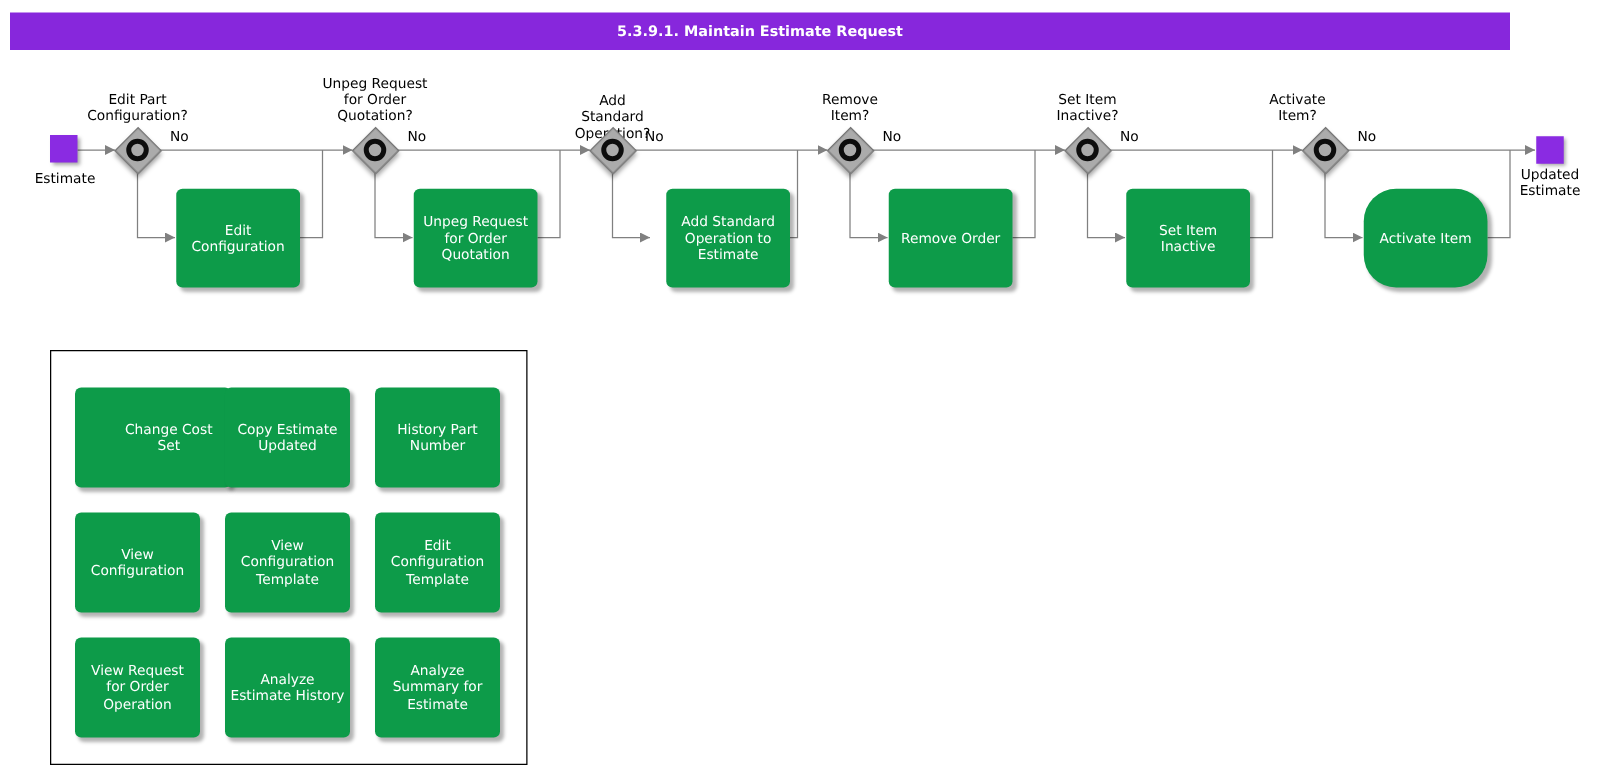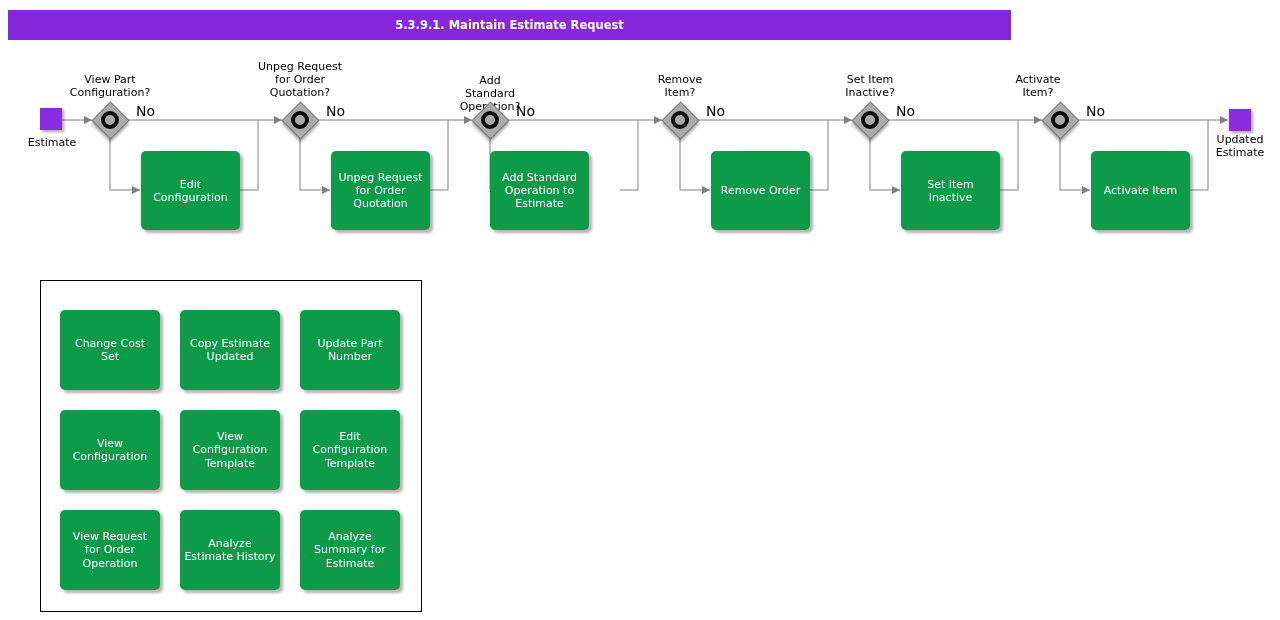--- a/index.html
+++ b/index.html
@@ -7,21 +7,21 @@
     position: relative;
     width: 1280px;
     height: 620px;
     background: #ffffff;
     font-family: "DejaVu Sans", "Liberation Sans", sans-serif;
     overflow: hidden;
   }
   .banner {
     position: absolute;
     left: 8px; top: 10px;
-    width: 1003px; height: 30px;
+    width: 1200px; height: 30px;
     background: var(--banner, #8A2BE2);
     display: flex; align-items: center; justify-content: center;
   }
   .banner-title {
     color: #ffffff;
     font-size: 11.5px;
     font-weight: bold;
   }
   #wires { position: absolute; left: 0; top: 0; width: 1280px; height: 620px; }
   .terminal {
@@ -58,21 +58,21 @@
   }
   .decision-ring {
     position: absolute;
     width: 10px; height: 10px;
     border: 4px solid #0d0d0d;
     border-radius: 50%;
     background: transparent;
   }
   .no-label {
     position: absolute;
-    font-size: 14px;
+    font-size: 11px;
     color: #000000;
   }
   .process-box {
     position: absolute;
     width: 99px; height: 79px;
     background: var(--process, #0D9B49);
     border-radius: 5px;
     box-shadow: 3px 3px 3px rgba(0,0,0,0.3);
     color: #ffffff;
     font-size: 11px;
@@ -141,21 +141,21 @@
   </div>
 
   <div class="terminal" style="left:40px; top:108px;"></div>
   <div class="terminal-label" style="left:7px; top:136px;">Estimate</div>
 
   <div class="terminal" style="left:1229px; top:109px;"></div>
   <div class="terminal-label" style="left:1195px; top:133px;">Updated
 Estimate</div>
 
   <div id="stages">
-  <div class="decision-label" style="left: 45px; top: 73px;">View Part
+  <div class="decision-label" style="left: 45px; top: 73px;">Edit Part
 Configuration?</div>
   <div class="diamond" style="left: 96.5px; top: 106.5px;"></div>
   <div class="decision-ring" style="left: 101px; top: 111px;"></div>
   <div class="no-label" style="left: 136px; top: 103px;">No</div>
   <div class="process-box" style="left: 141px; top: 151px;">Edit
 Configuration</div>
 
   <div class="decision-label" style="left: 235px; top: 60px;">Unpeg Request
 for Order
 Quotation?</div>
@@ -165,21 +165,21 @@
   <div class="process-box" style="left: 331px; top: 151px;">Unpeg Request
 for Order
 Quotation</div>
 
   <div class="decision-label" style="left: 425px; top: 60px; margin-top: 14px;">Add
 Standard
 Operation?</div>
   <div class="diamond" style="left: 476.5px; top: 106.5px;"></div>
   <div class="decision-ring" style="left: 481px; top: 111px;"></div>
   <div class="no-label" style="left: 516px; top: 103px;">No</div>
-  <div class="process-box" style="left: 490px; top: 151px;">Add Standard
+  <div class="process-box" style="left: 533px; top: 151px;">Add Standard
 Operation to
 Estimate</div>
 
   <div class="decision-label" style="left: 615px; top: 73px;">Remove
 Item?</div>
   <div class="diamond" style="left: 666.5px; top: 106.5px;"></div>
   <div class="decision-ring" style="left: 671px; top: 111px;"></div>
   <div class="no-label" style="left: 706px; top: 103px;">No</div>
   <div class="process-box" style="left: 711px; top: 151px;">Remove Order</div>
 
@@ -189,32 +189,32 @@
   <div class="decision-ring" style="left: 861px; top: 111px;"></div>
   <div class="no-label" style="left: 896px; top: 103px;">No</div>
   <div class="process-box" style="left: 901px; top: 151px;">Set Item
 Inactive</div>
 
   <div class="decision-label" style="left: 973px; top: 73px;">Activate
 Item?</div>
   <div class="diamond" style="left: 1046.5px; top: 106.5px;"></div>
   <div class="decision-ring" style="left: 1051px; top: 111px;"></div>
   <div class="no-label" style="left: 1086px; top: 103px;">No</div>
-  <div class="process-box" style="left: 1091px; top: 151px;">Activate Item</div>
+  <div class="process-box" style="left: 1091px; top: 151px; border-radius: 26px;">Activate Item</div>
 </div>
 
   <div class="related-panel"></div>
   <div id="activities">
-  <div class="activity-box" style="left: 60px; top: 310px;">Change Cost
+  <div class="activity-box" style="left: 60px; top: 310px; padding-left: 25px;">Change Cost
 Set</div>
 
   <div class="activity-box" style="left: 180px; top: 310px;">Copy Estimate
 Updated</div>
 
-  <div class="activity-box" style="left: 300px; top: 310px;">Update Part
+  <div class="activity-box" style="left: 300px; top: 310px;">History Part
 Number</div>
 
   <div class="activity-box" style="left: 60px; top: 410px;">View
 Configuration</div>
 
   <div class="activity-box" style="left: 180px; top: 410px;">View
 Configuration
 Template</div>
 
   <div class="activity-box" style="left: 300px; top: 410px;">Edit

